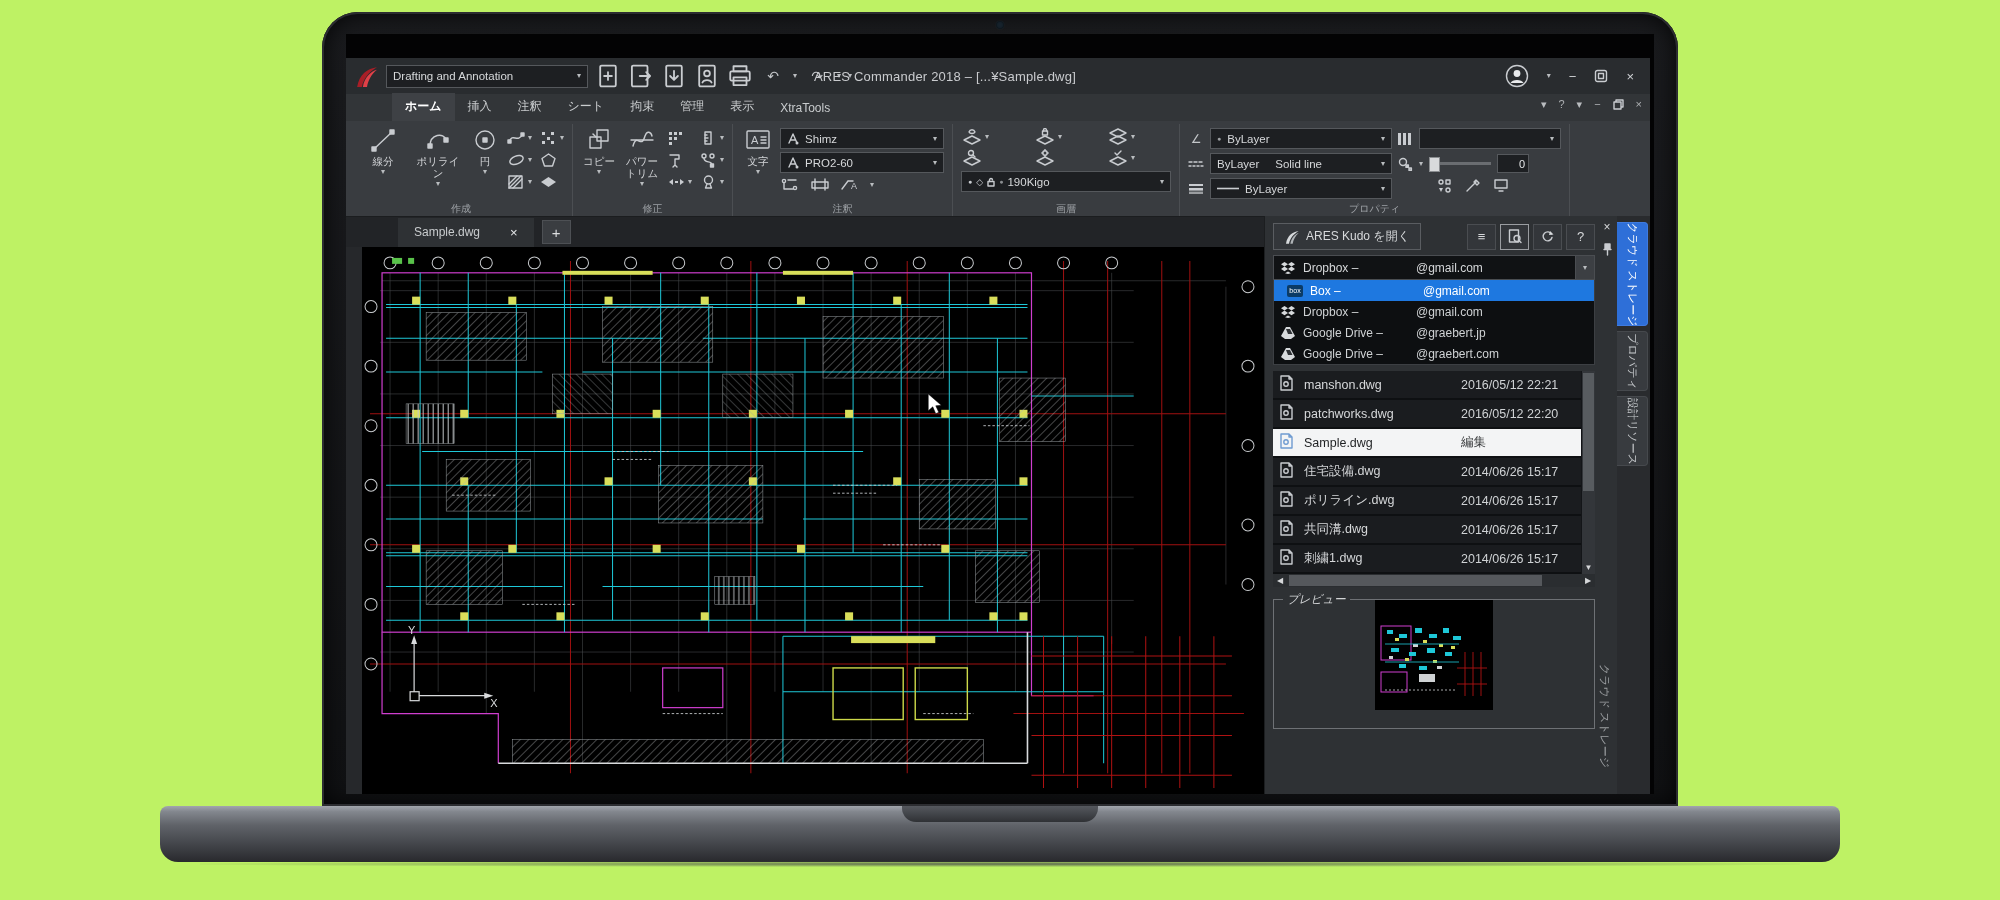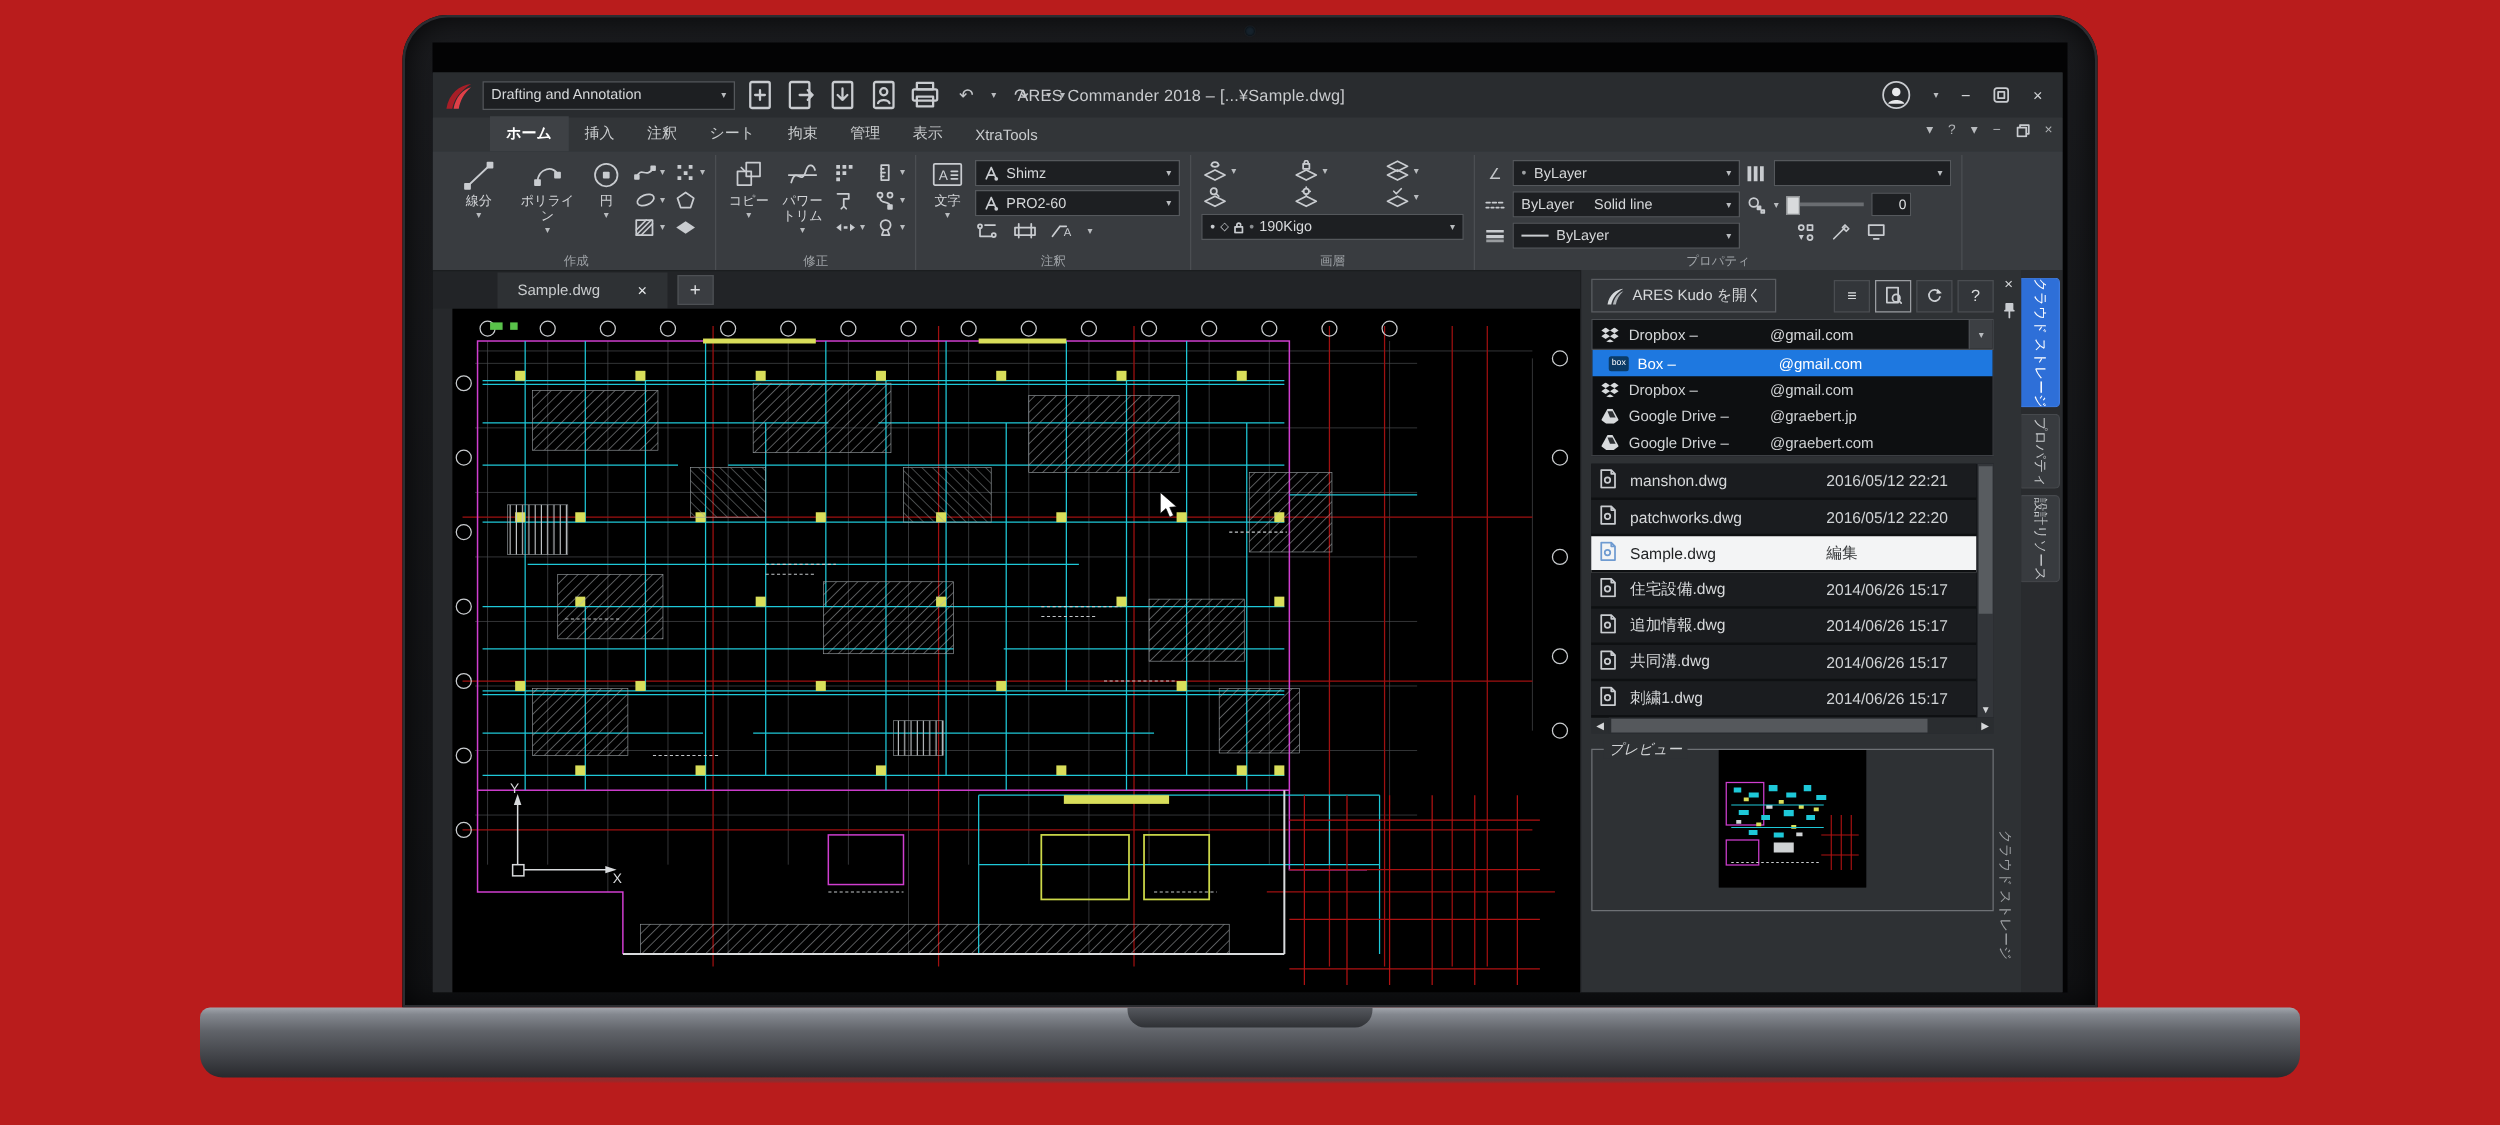--- a/index.html
+++ b/index.html
@@ -1,16 +1,16 @@
 <!DOCTYPE html>
 <html><head>
 <meta charset="utf-8">
 <style>
 html,body{margin:0;padding:0;background:#000;}
-.stage{position:relative;width:2000px;height:900px;background:#b91c1c;overflow:hidden;
+.stage{position:relative;width:2000px;height:900px;background:#bef264;overflow:hidden;
   font-family:"Liberation Sans","DejaVu Sans",sans-serif;}
 
 .bezel{position:absolute;left:322px;top:12px;width:1356px;height:794px;
   background:linear-gradient(180deg,#1a1b1e,#101113);border-radius:36px 36px 0 0;
   box-shadow:inset 0 0 0 2px #2c2d31, inset 0 0 26px rgba(0,0,0,.9);}
 .camera{position:absolute;left:996px;top:21px;width:8px;height:8px;border-radius:50%;
   background:#16222c;box-shadow:inset 0 0 2px #000,0 0 1px #2e3a44;}
 .screen{position:absolute;left:346px;top:34px;width:1308px;height:760px;background:#030304;overflow:hidden;}
 .base{position:absolute;left:160px;top:806px;width:1680px;height:56px;
   background:linear-gradient(180deg,#a2a6ad 0%,#83878e 10%,#606369 34%,#404247 72%,#28292d 100%);
@@ -890,21 +890,21 @@
                   <span class="f-name">住宅設備.dwg</span>
                   <span class="f-date">2014/06/26 15:17</span>
                 </div>
                 <div class="file-row">
                   <span class="ficon">
                     <svg class="ln" viewBox="0 0 13 16">
                         <path d="M1 1 h8 l3 3 v11 h-11 z M9 1 v3 h3"></path>
                         <circle cx="6" cy="9" r="2.2"></circle>
                       </svg>
                   </span>
-                  <span class="f-name">追加情報.dwg</span>
+                  <span class="f-name">ポリライン.dwg</span>
                   <span class="f-date">2014/06/26 15:17</span>
                 </div>
                 <div class="file-row">
                   <span class="ficon">
                     <svg class="ln" viewBox="0 0 13 16">
                         <path d="M1 1 h8 l3 3 v11 h-11 z M9 1 v3 h3"></path>
                         <circle cx="6" cy="9" r="2.2"></circle>
                       </svg>
                   </span>
                   <span class="f-name">共同溝.dwg</span>

